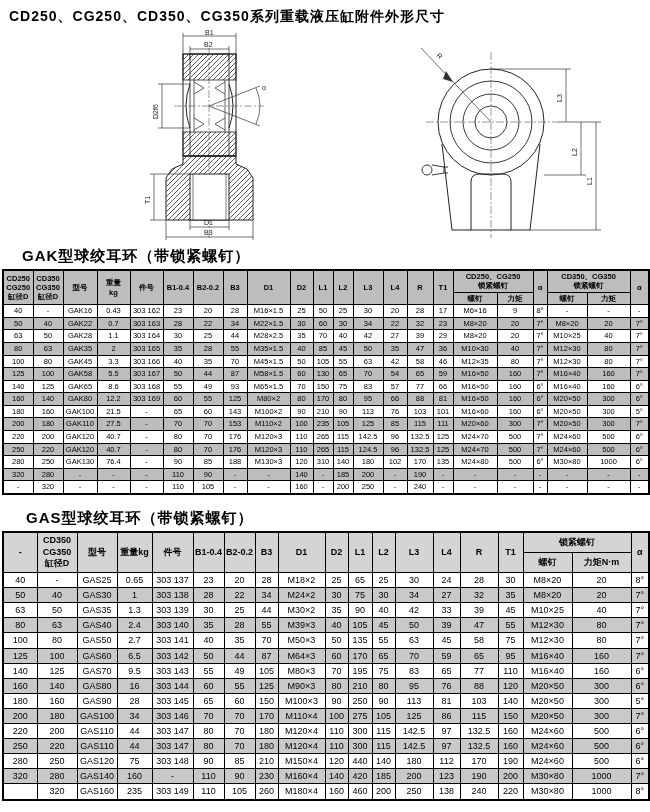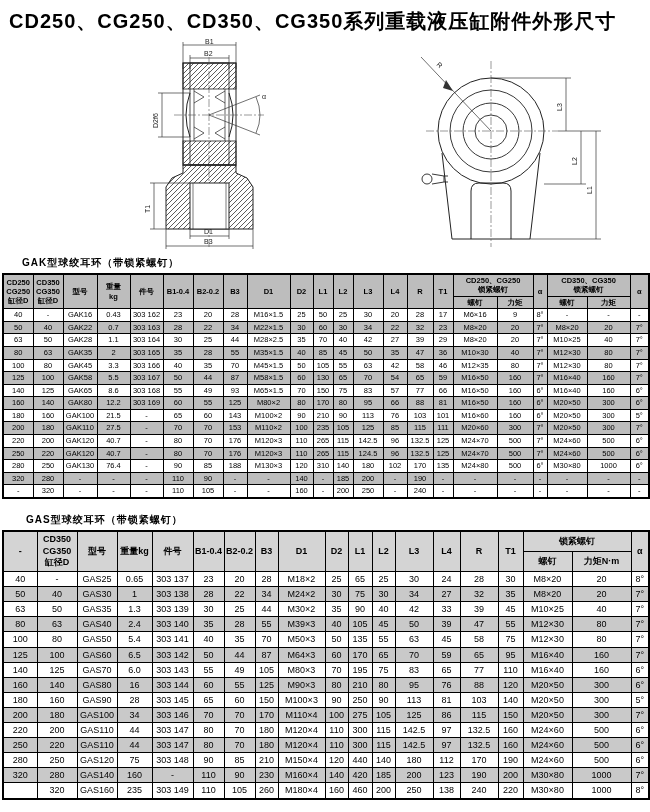--- a/index.html
+++ b/index.html
@@ -2,29 +2,29 @@
 <html><head>
 <meta charset="utf-8">
 <style>
   html,body{margin:0;padding:0;}
   body{
     width:650px;height:812px;background:#ffffff;color:#000;
     font-family:"Liberation Sans","DejaVu Sans",sans-serif;
     overflow:hidden;position:relative;
   }
   .page-title{
-    font-weight:bold;font-size:20px;margin:8px 0 0 9px;letter-spacing:1px;
+    font-weight:bold;font-size:14px;margin:8px 0 0 9px;letter-spacing:1px;
     white-space:nowrap;
   }
   .drawings{display:flex;align-items:flex-start;margin-top:4px;height:214px;}
   .left-drawing{margin-left:138px;}
   .right-drawing{margin-left:78px;}
   svg{display:block;}
   svg text{font-family:"Liberation Sans","DejaVu Sans",sans-serif;font-size:7px;fill:#222;}
-  .section-heading{font-weight:bold;font-size:10px;margin:3px 0 3px 22px;letter-spacing:1px;}
+  .section-heading{font-weight:bold;font-size:15px;margin:3px 0 3px 22px;letter-spacing:1px;}
   .gas-heading{margin-top:14px;margin-left:26px;}
   table{
     border-collapse:collapse;table-layout:fixed;width:646px;margin-left:2px;
     border:2px solid #000;
   }
   th,td{
     border:1px solid #000;text-align:center;vertical-align:middle;
     overflow:hidden;padding:0;
   }
   th{white-space:pre-line;font-weight:bold;}
@@ -709,21 +709,21 @@
         <td>47</td>
         <td>55</td>
         <td>M12×30</td>
         <td>80</td>
         <td>7°</td>
       </tr>
       <tr>
         <td>100</td>
         <td>80</td>
         <td>GAS50</td>
-        <td>5.4</td>
+        <td>2.7</td>
         <td>303 141</td>
         <td>40</td>
         <td>35</td>
         <td>70</td>
         <td>M50×3</td>
         <td>50</td>
         <td>135</td>
         <td>55</td>
         <td>63</td>
         <td>45</td>
@@ -751,21 +751,21 @@
         <td>65</td>
         <td>95</td>
         <td>M16×40</td>
         <td>160</td>
         <td>7°</td>
       </tr>
       <tr>
         <td>140</td>
         <td>125</td>
         <td>GAS70</td>
-        <td>6.0</td>
+        <td>9.5</td>
         <td>303 143</td>
         <td>55</td>
         <td>49</td>
         <td>105</td>
         <td>M80×3</td>
         <td>70</td>
         <td>195</td>
         <td>75</td>
         <td>83</td>
         <td>65</td>

